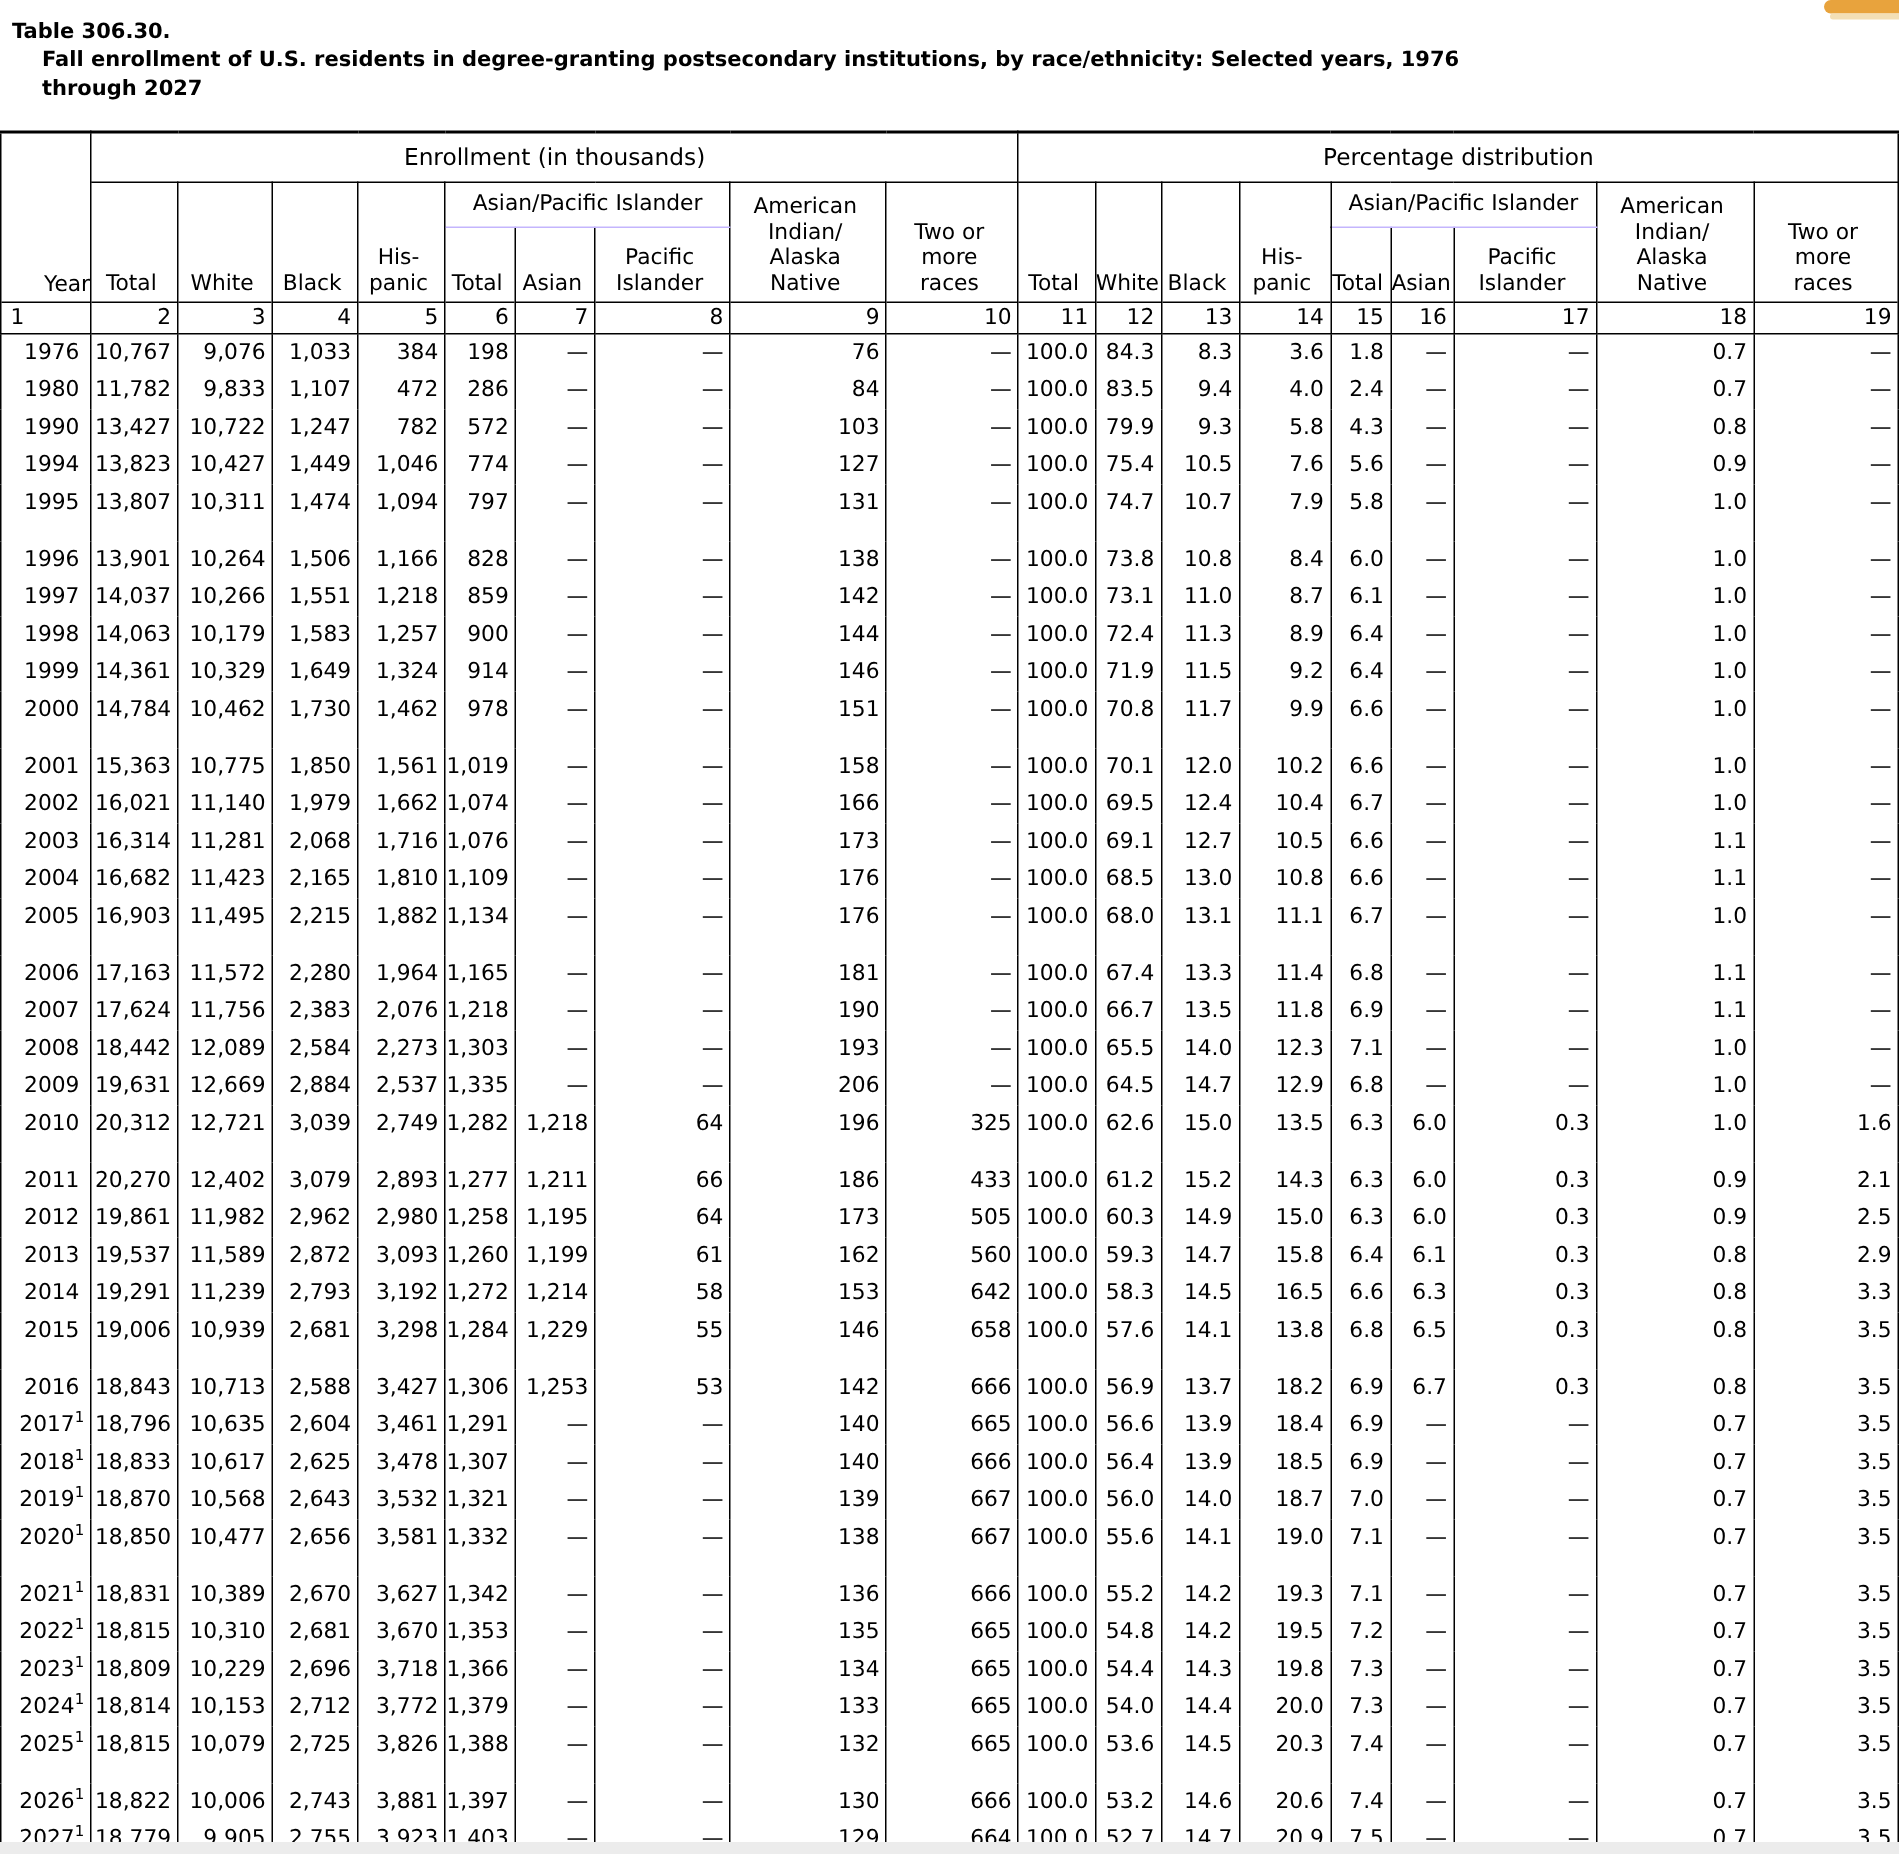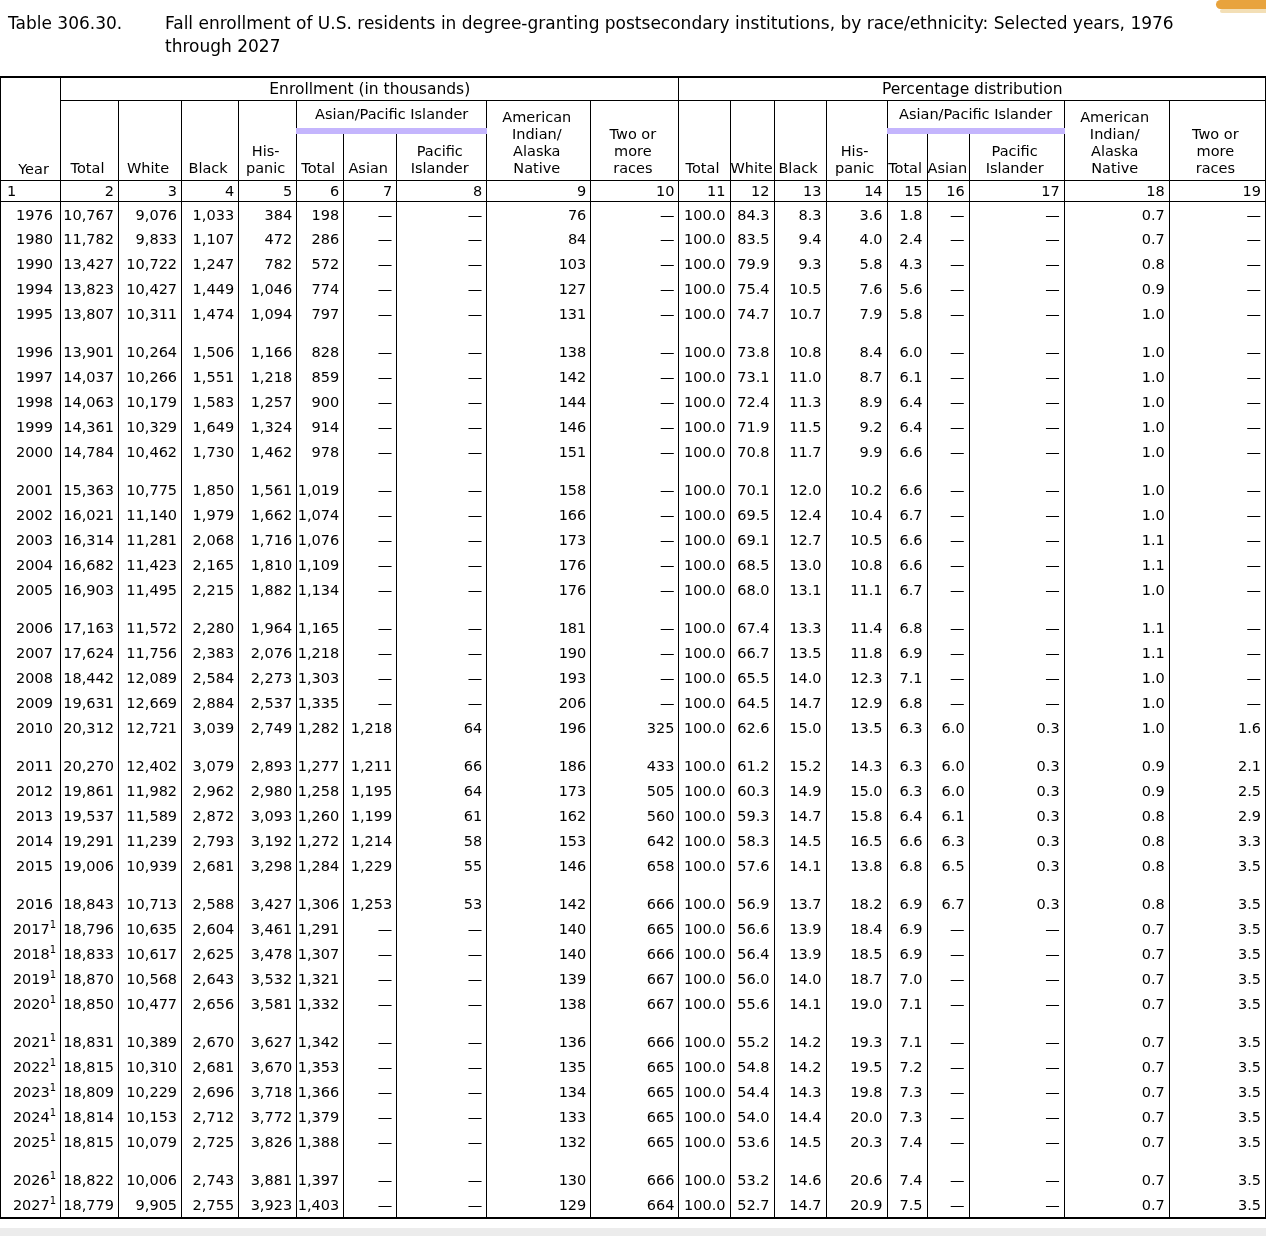--- a/index.html
+++ b/index.html
@@ -18,23 +18,24 @@
   }
   .orange-tab-under {
     position: absolute; top: 9px; right: 0;
     width: 46px; height: 4px;
     border-radius: 3px 0 0 3px;
   }
   
   .title-wrap {
     display: flex;
     padding: 12px 10px 0 8px;
-    font-weight: normal;
-    font-size: 17px;
+    font-weight: bold;
+    font-size: 14px;
     line-height: 1.35;
+    flex-direction: column;
   }
   .title-label { flex: none; width: 137px; }
   .title-text  { flex: 1; white-space: pre-line; margin-left: 20px; }
 
   
   table.enroll {
     margin-top: 18px;
     width: 1266px;
     table-layout: fixed;
     border-collapse: collapse;
@@ -45,45 +46,45 @@
     font-size: 14.5px;
   }
   .enroll th, .enroll td {
     border-left: 1px solid #000;
     border-right: 1px solid #000;
     font-weight: normal;
     overflow: hidden;
   }
   
   tr.r1 th.sec {
-    height: 24px;
+    height: 34px;
     text-align: center;
     vertical-align: middle;
     border-bottom: 1px solid #000;
     font-size: 15.5px;
   }
   th.year-head {
     vertical-align: bottom;
-    text-align: center;
+    text-align: right;
     padding: 0 0 3px 6px;
     margin-left: 10px;
   }
   tr.r2 th, tr.r3 th {
     vertical-align: bottom;
     text-align: center;
     padding: 0 4px 3px 0;
     white-space: pre-line;
     line-height: 1.18;
   }
   tr.r2 { height: 30px; }
   tr.r3 { height: 50px; }
   th.apigroup {
     text-align: center !important;
     vertical-align: middle !important;
-    border-bottom: 6px solid #c4b5fd;
+    border-bottom: 1px solid #c4b5fd;
     padding: 0 !important;
   }
   
   tr.numrow td {
     height: 21px;
     border-top: 1px solid #000;
     border-bottom: 1px solid #000;
     text-align: right;
     padding: 0 4px 1px 0;
     vertical-align: middle;

